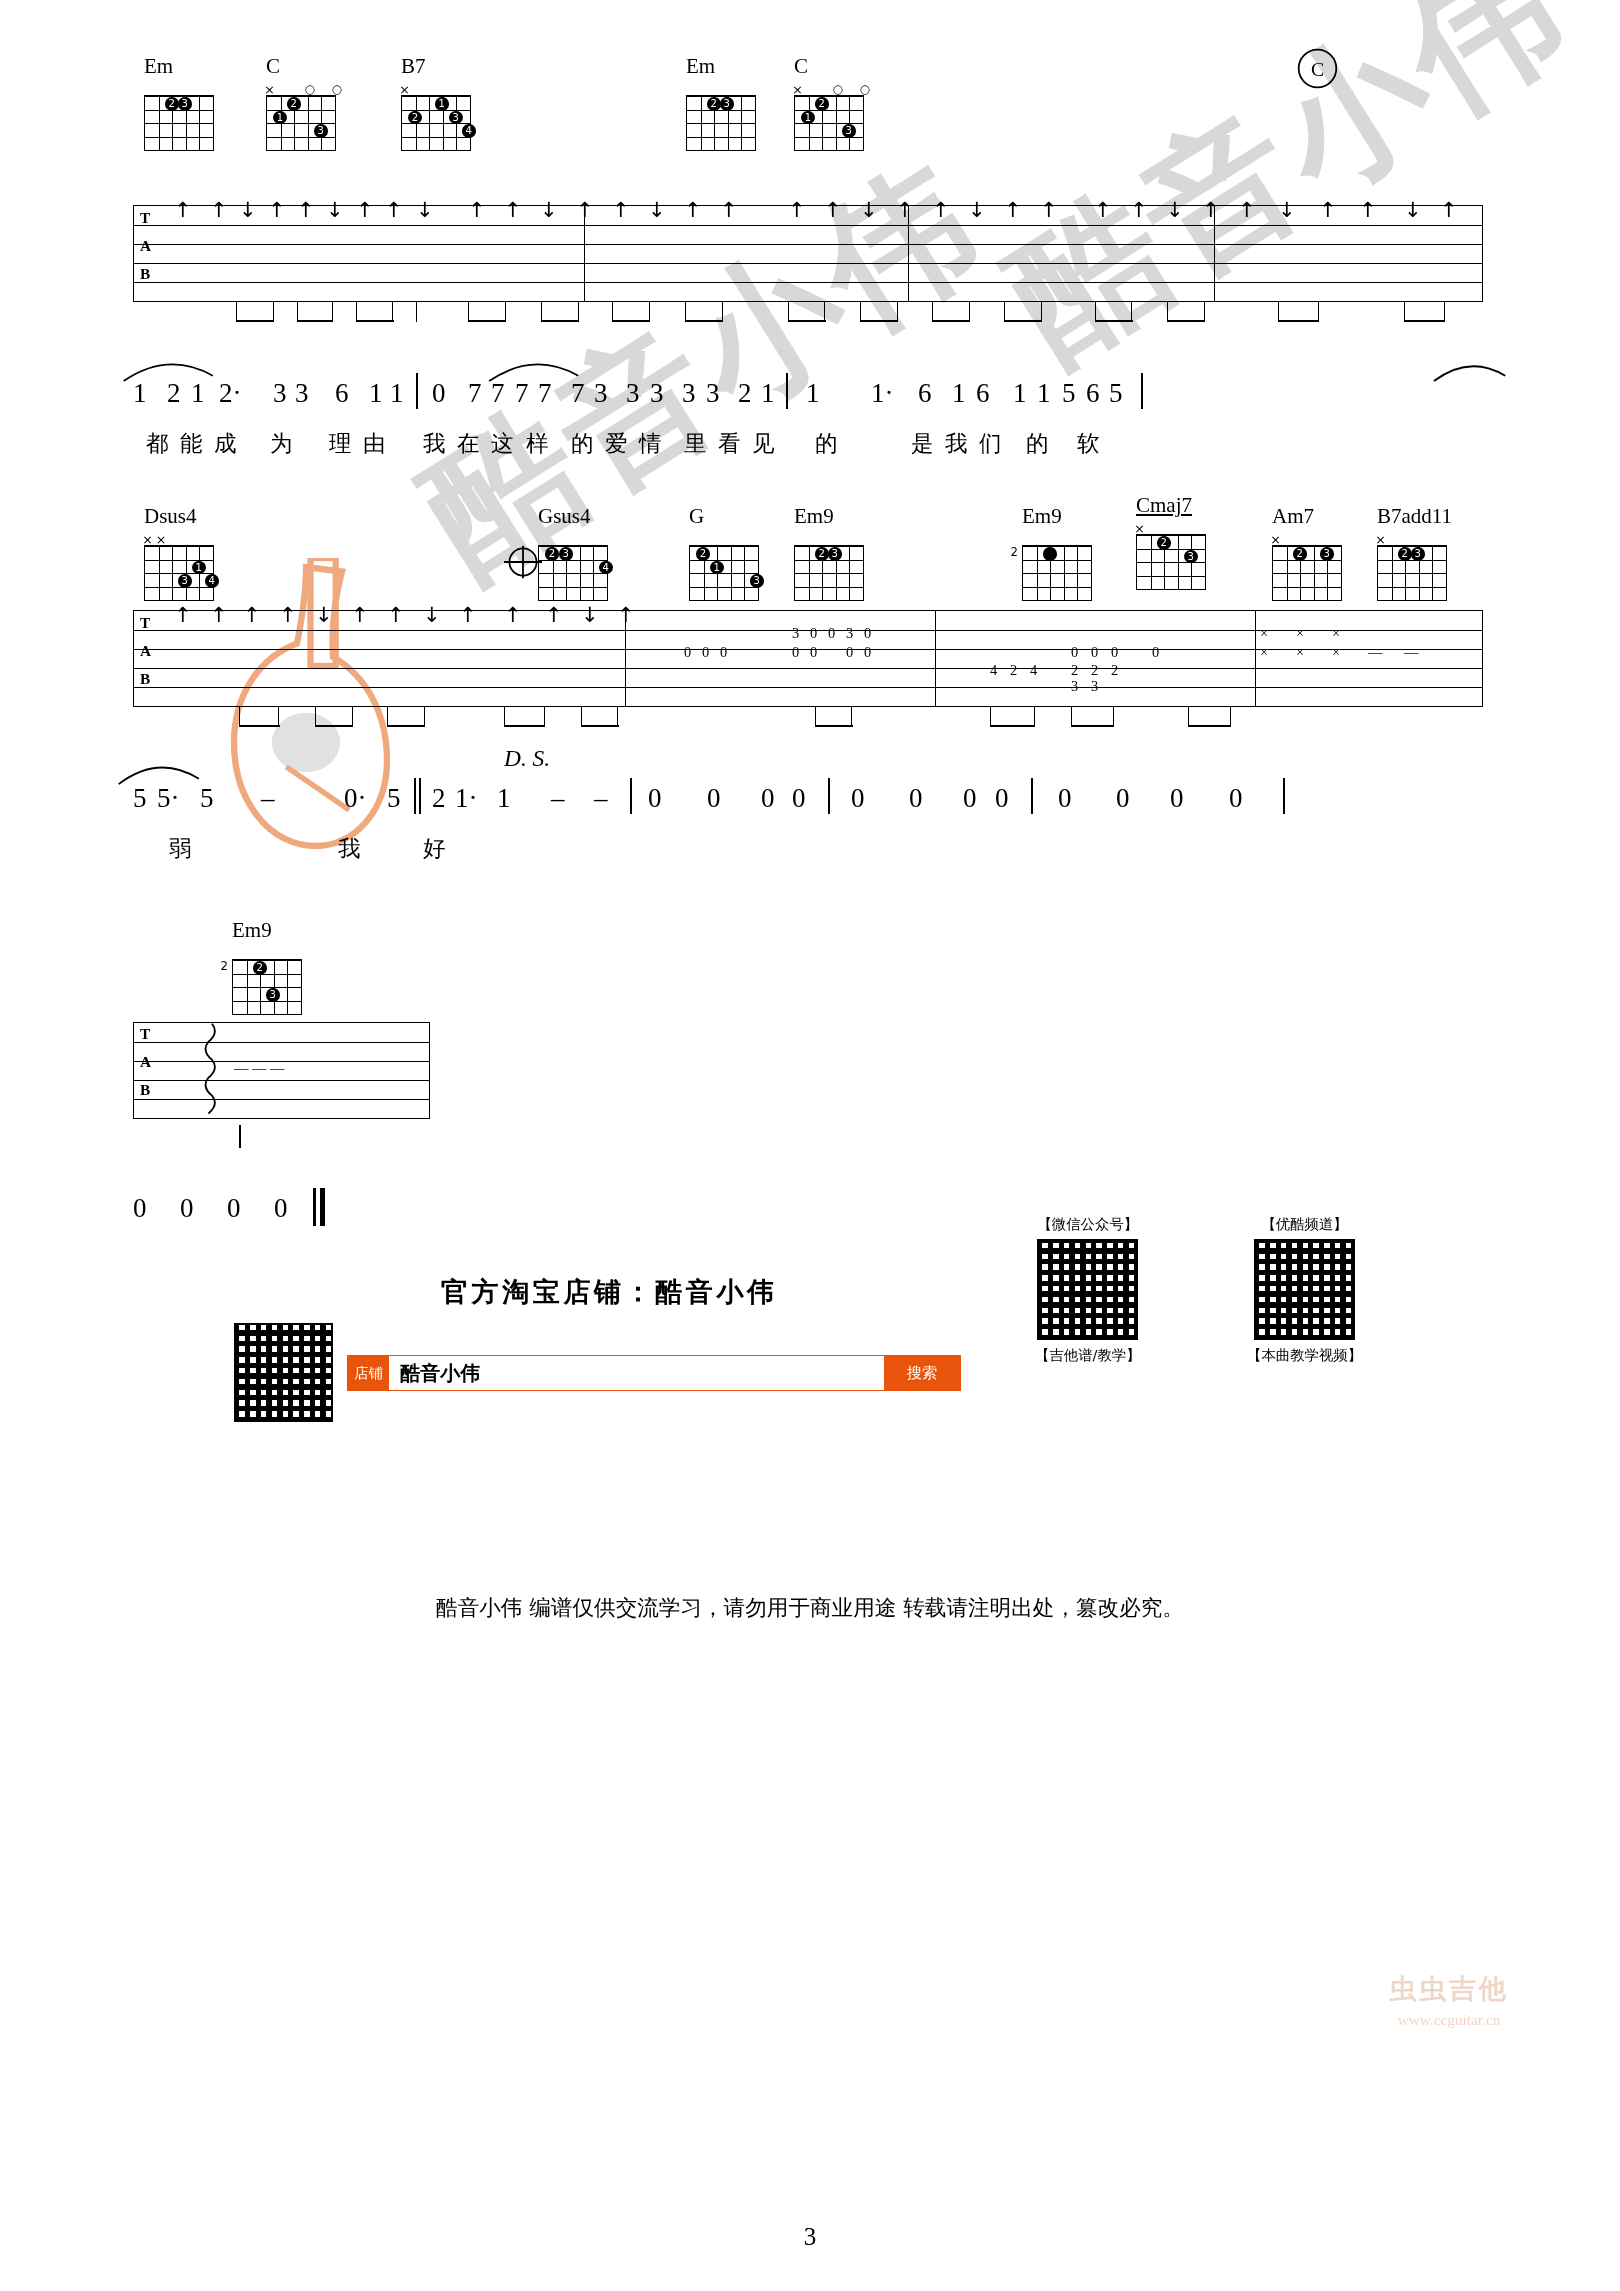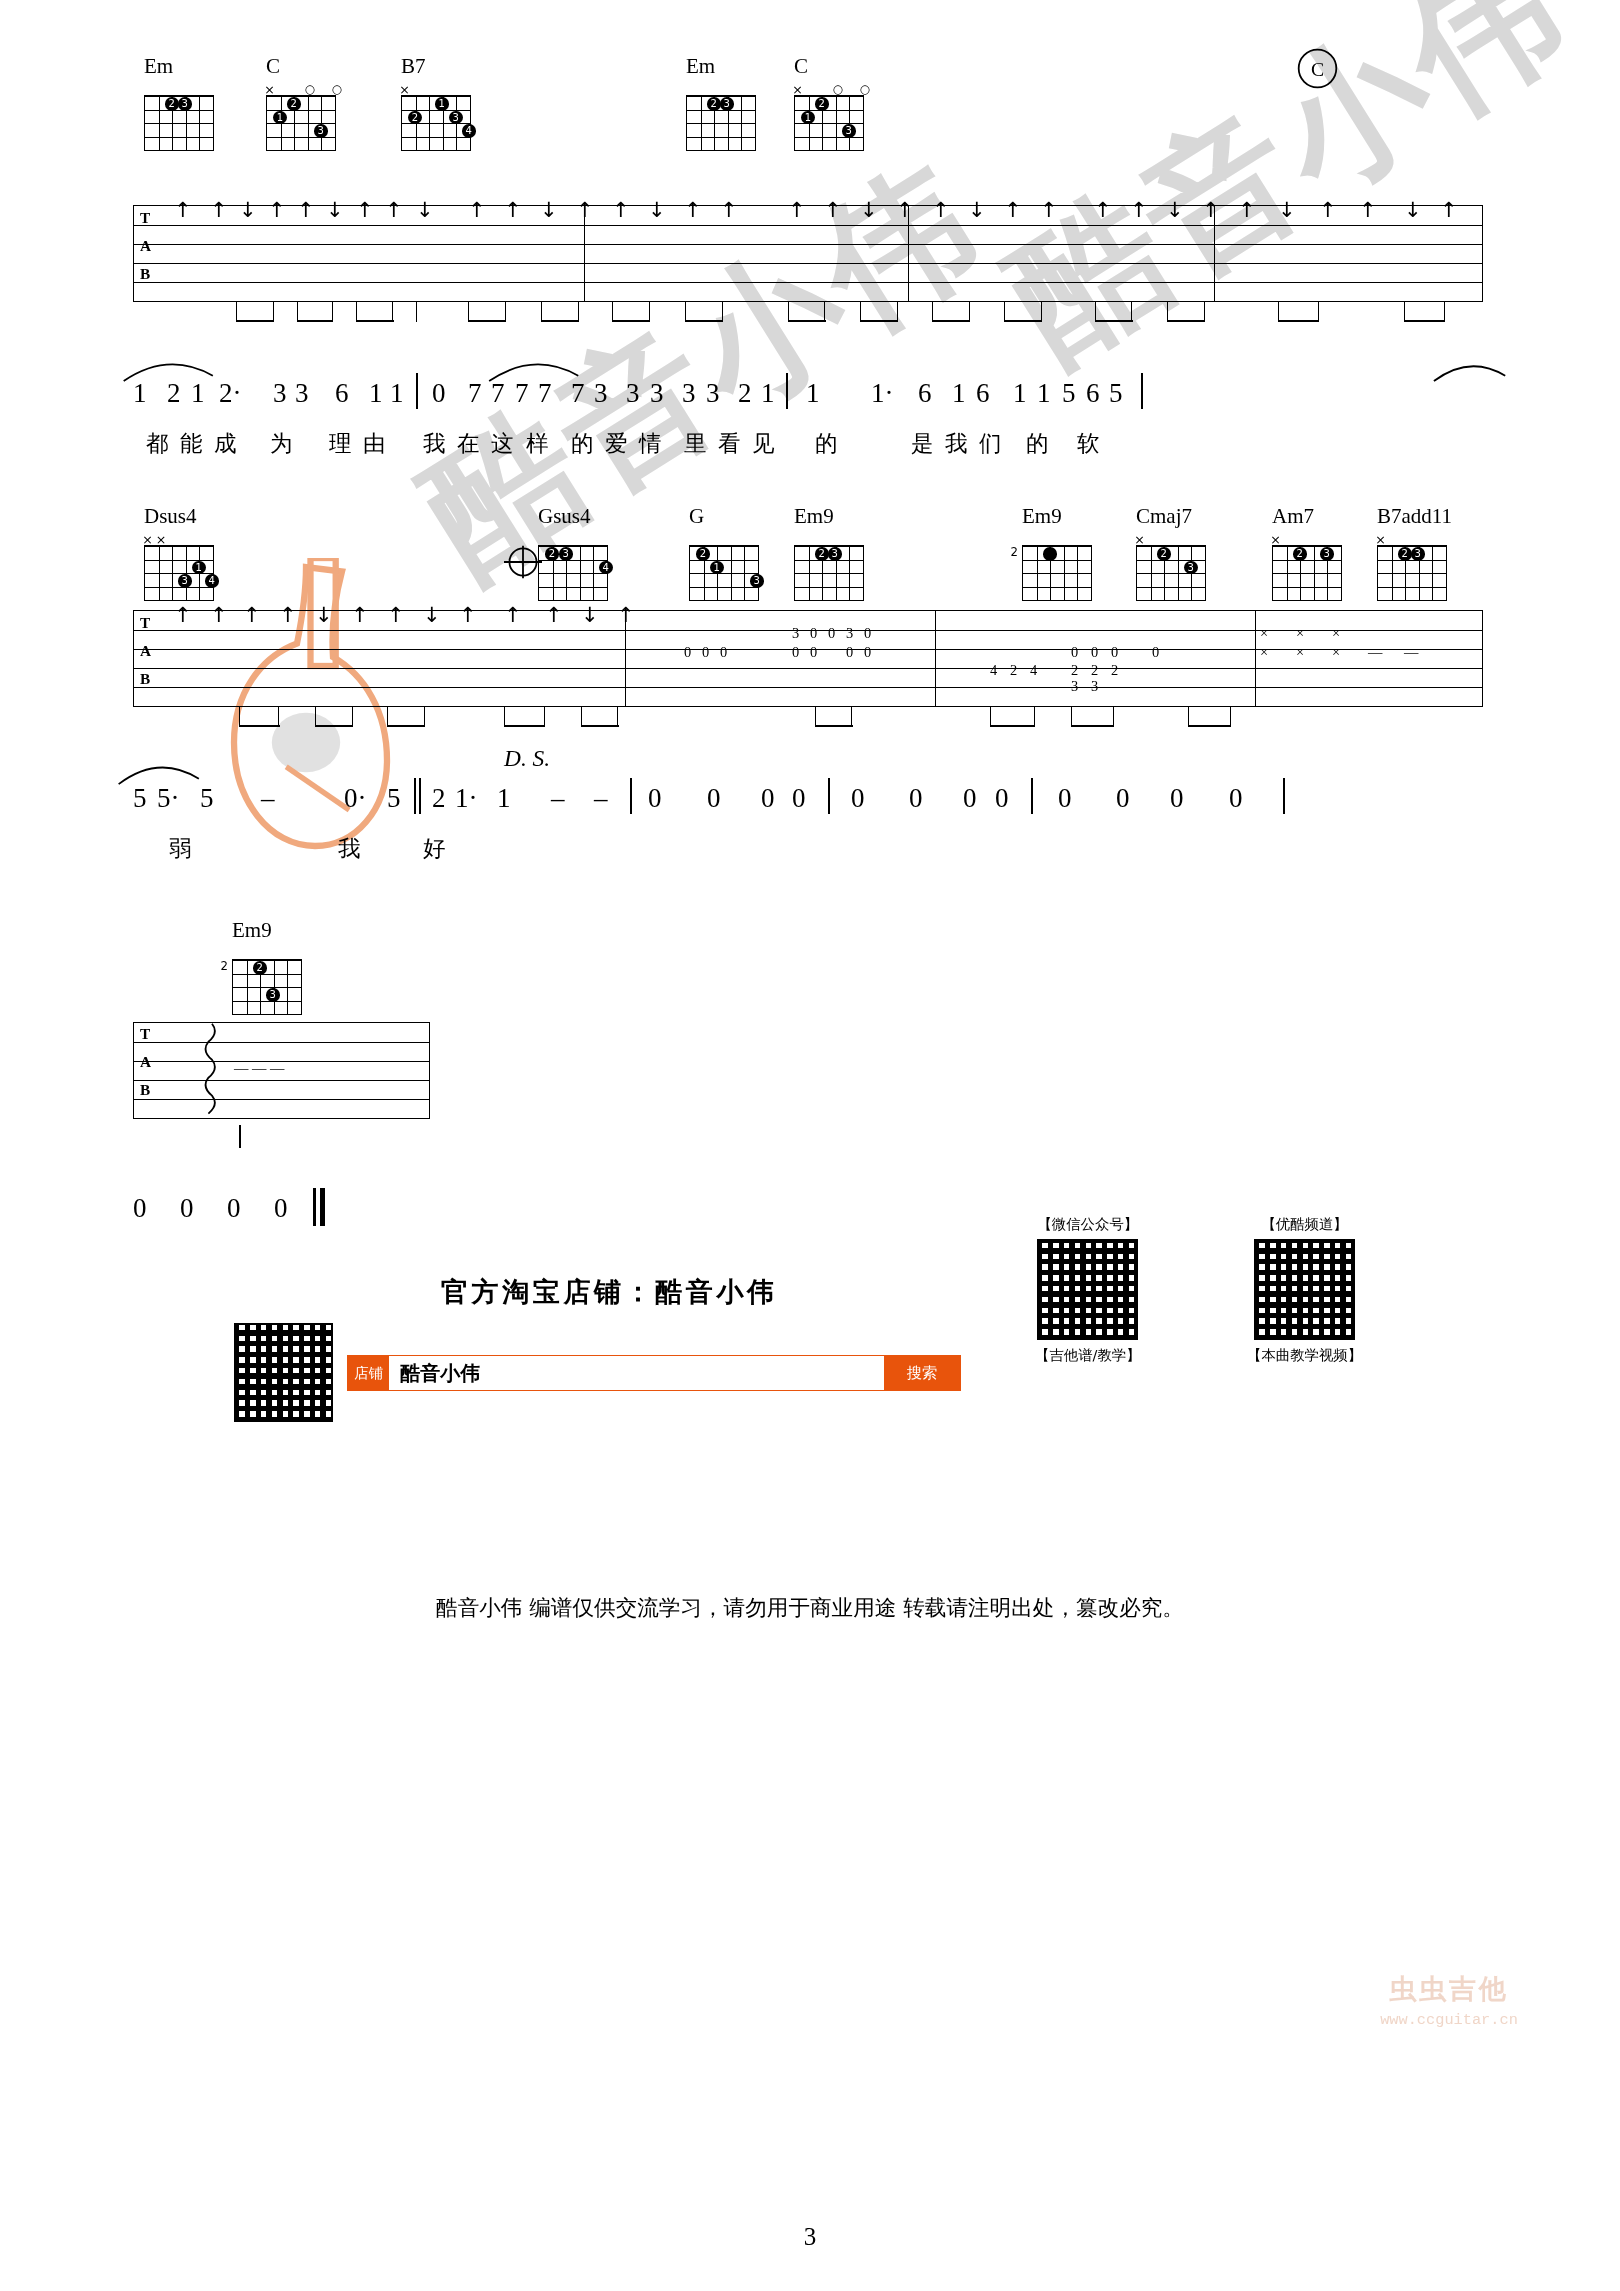--- a/index.html
+++ b/index.html
@@ -48,21 +48,21 @@
   .shopTitle{font-family:"DejaVu Serif",serif;font-size:27px;font-weight:bold;letter-spacing:3.6px;}
   .searchbar{display:flex;align-items:center;border:1.8px solid #e8540c;height:34px;width:612px;background:#fff;}
   .searchbar .tag{background:#e8540c;color:#fff;font-size:14.4px;font-family:"DejaVu Sans",sans-serif;
       padding:0 6.3px;height:100%;display:flex;align-items:center;}
   .searchbar .txt{flex:1;padding-left:10.8px;font-family:"DejaVu Sans",sans-serif;font-size:20px;font-weight:bold;}
   .searchbar .btn{background:#e8540c;color:#fff;width:76px;height:100%;display:flex;align-items:center;
       justify-content:center;font-family:"DejaVu Sans",sans-serif;font-size:15.3px;}
   .redline{color:#e8301c;font-family:"DejaVu Sans",sans-serif;font-size:23.4px;text-align:center;}
   .blackline{color:#000;font-family:"DejaVu Sans",sans-serif;font-size:21.6px;text-align:center;}
   .pagenum{position:absolute;left:0;right:0;text-align:center;font-family:"Liberation Serif",serif;font-size:25px;}
-  .ccwm{position:absolute;color:#f0d6c8;font-family:Liberation Mono, monospace;text-align:center;}
+  .ccwm{position:absolute;color:#f0d6c8;font-family:Liberation Serif, serif;text-align:center;}
   .guitar-wm{position:absolute;}
 </style>
 </head>
 <body>
 
 <div class="page">
 
   <div class="wm wm-big" style="left:396px;top:270px;">酷音小伟</div>
   <div class="wm wm-big" style="left:981px;top:54px;">酷音小伟</div>
 
@@ -412,21 +412,21 @@
         <div class="v" style="left:41px"></div>
           <div class="v" style="left:54px"></div>
         <div class="h" style="top:12.6px"></div>
           <div class="h" style="top:26px"></div>
           <div class="h" style="top:40px"></div>
         <div class="fretlbl" style="left:-12.6px;top:-1.8px;">2</div>
         <div class="dot" style="left:20px;top:0px;"></div>
       </div>
     </div>
 
-    <div class="chordbox" style="left:1136px;top:18px;">
+    <div class="chordbox" style="left:1136px;top:7px;text-decoration:underline;">
       <div class="chordname">Cmaj7</div>
       <div class="chordgrid" style="margin-top:16px;">
         <div class="v" style="left:13.5px"></div>
           <div class="v" style="left:27px"></div>
         <div class="v" style="left:41px"></div>
           <div class="v" style="left:54px"></div>
         <div class="h" style="top:12.6px"></div>
           <div class="h" style="top:26px"></div>
           <div class="h" style="top:40px"></div>
         <div class="xmark" style="left:-2.7px">×</div>

